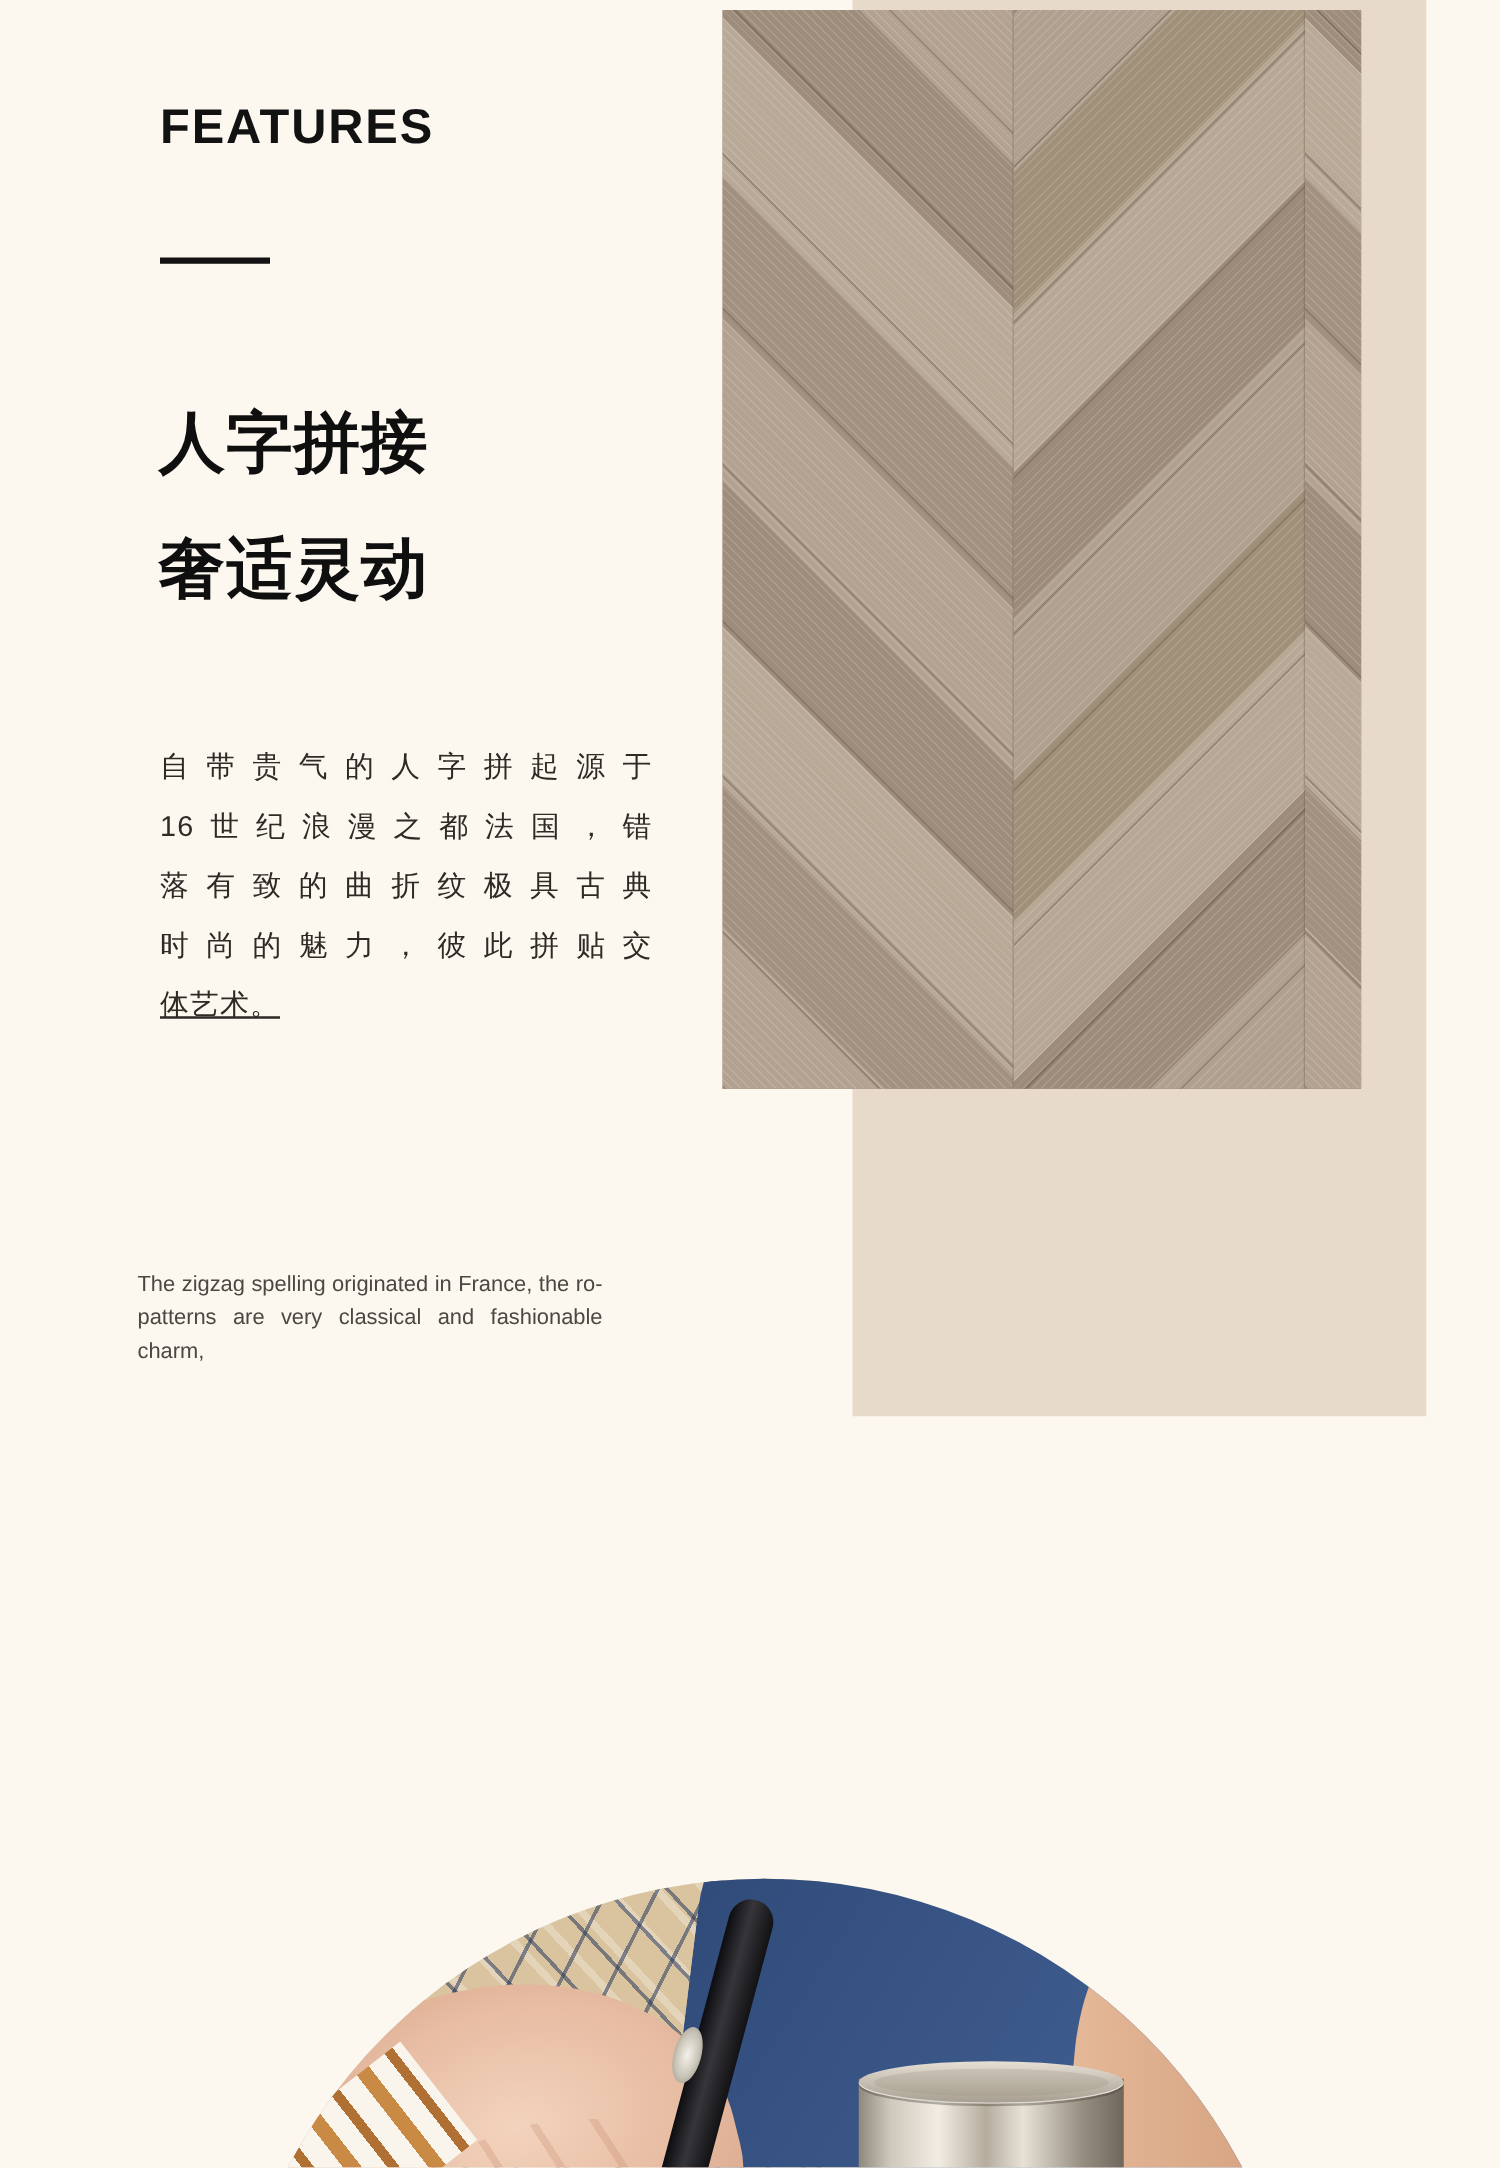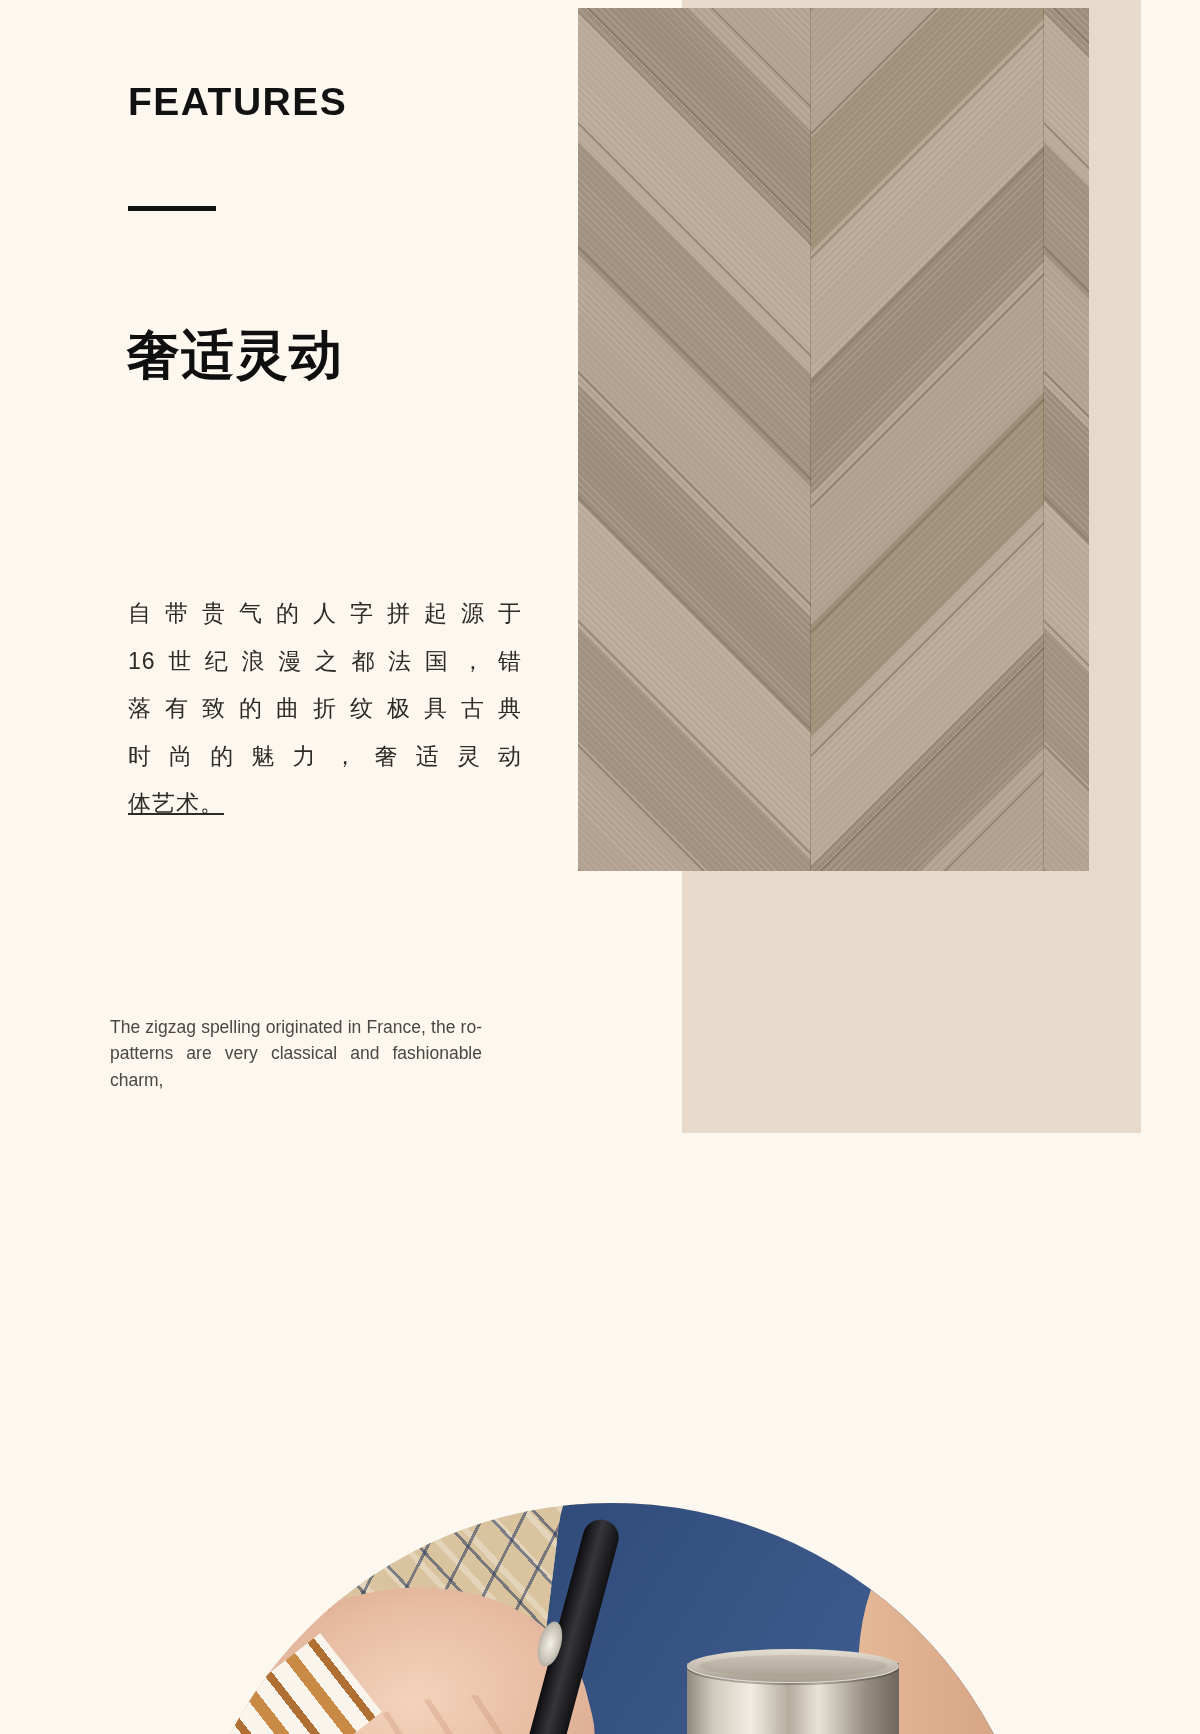--- a/index.html
+++ b/index.html
@@ -140,28 +140,29 @@
   <div class="wood">
     <div class="col col1 plank-a"></div>
     <div class="col col2 plank-b"></div>
     <div class="col col3 plank-a"></div>
   </div>
 
   <div class="eyebrow">FEATURES</div>
   <div class="dash"></div>
 
   <div class="title">
+    <div>人字拼接</div>
     <div>奢适灵动</div>
   </div>
 
   <div class="zh-para">
     <div class="line">自带贵气的人字拼起源于</div>
     <div class="line">16世纪浪漫之都法国，错</div>
     <div class="line">落有致的曲折纹极具古典</div>
-    <div class="line">时尚的魅力，奢适灵动</div>
+    <div class="line">时尚的魅力，彼此拼贴交</div>
     <div class="line">体艺术。</div>
   </div>
 
   <div class="en-para">
     <div class="line">The zigzag spelling originated in France, the ro-</div>
     <div class="line">patterns are very classical and fashionable charm,</div>
   </div>
 
   <div class="circle">
     <div class="plaid"></div>

